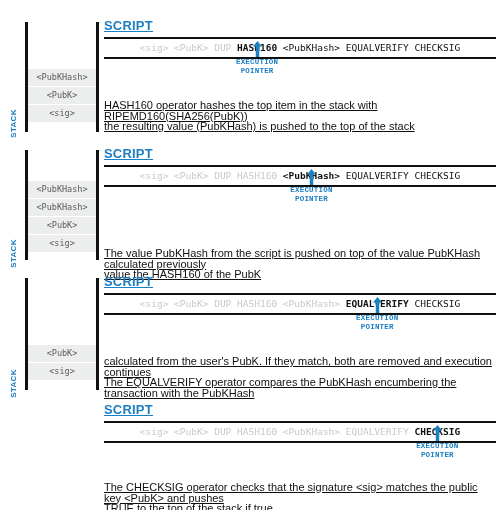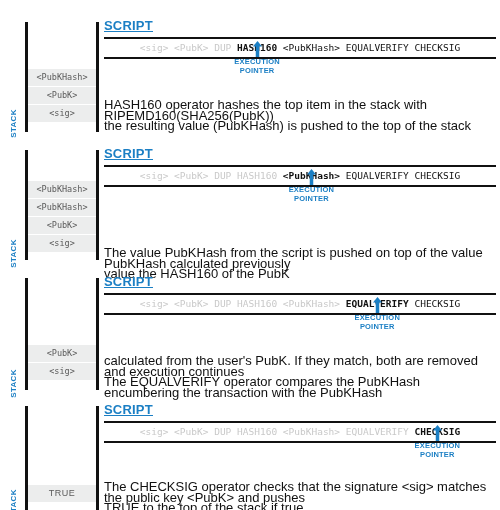--- a/index.html
+++ b/index.html
@@ -129,36 +129,38 @@
   
   .pointer {
     position: absolute;
     width: 70px;
     text-align: center;
     color: #1b7fc4;
     font-size: 7.5px;
     font-weight: bold;
     line-height: 8.5px;
     letter-spacing: 0.2px;
+    font-family: Liberation Mono, monospace;
   }
   .arrow {
     width: 9px;
     height: 16px;
     margin: 0 auto 1px auto;
     display: block;
   }
 
   
   .desc {
     position: absolute;
     left: 104px;
     width: 392px;
-    font-size: 13px;
+    font-size: 11px;
     line-height: 10.5px;
     color: #111111;
+    text-decoration: underline;
   }
 </style>
 </head>
 <body>
 
 <div id="diagram">
     <div class="panel" style="top: 10px; height: 120px;">
       <div class="stack-area">
         <div class="stack-label">
           <span>STACK</span>
@@ -230,30 +232,20 @@
         </svg>
         <div>EXECUTION</div>
         <div>POINTER</div>
       </div>
       <div class="desc" style="top: 88px;">
         <div>calculated from the user's PubK. If they match, both are removed and execution continues</div>
         <div>The EQUALVERIFY operator compares the PubKHash encumbering the transaction with the PubKHash</div>
       </div>
     </div>
     <div class="panel" style="top: 396px; height: 114px;">
-      <div class="stack-area">
-        <div class="stack-label">
-          <span>STACK</span>
-        </div>
-        <div class="rail left" style="top: 10px; height: 104px;"></div>
-        <div class="rail right" style="top: 10px; height: 104px;"></div>
-        <div class="cells" style="bottom: 8px;">
-          <div class="cell plain">TRUE</div>
-        </div>
-      </div>
       <div class="script-area" style="top: 4px;"><div class="script-title">SCRIPT</div><div class="script-row"><span class="tok ">&lt;sig&gt;</span> <span class="tok ">&lt;PubK&gt;</span> <span class="tok ">DUP</span> <span class="tok ">HASH160</span> <span class="tok ">&lt;PubKHash&gt;</span> <span class="tok ">EQUALVERIFY</span> <span class="tok active">CHECKSIG</span></div></div>
       <div class="pointer" style="left: 402.336px; top: 29px;">
         <svg class="arrow" viewBox="0 0 18 32">
           <path d="M9 0 L18 11 L12.5 11 L12.5 32 L5.5 32 L5.5 11 L0 11 Z" fill="#1b7fc4"></path>
         </svg>
         <div>EXECUTION</div>
         <div>POINTER</div>
       </div>
       <div class="desc" style="top: 86px;">
         <div>The CHECKSIG operator checks that the signature &lt;sig&gt; matches the public key &lt;PubK&gt; and pushes</div>

